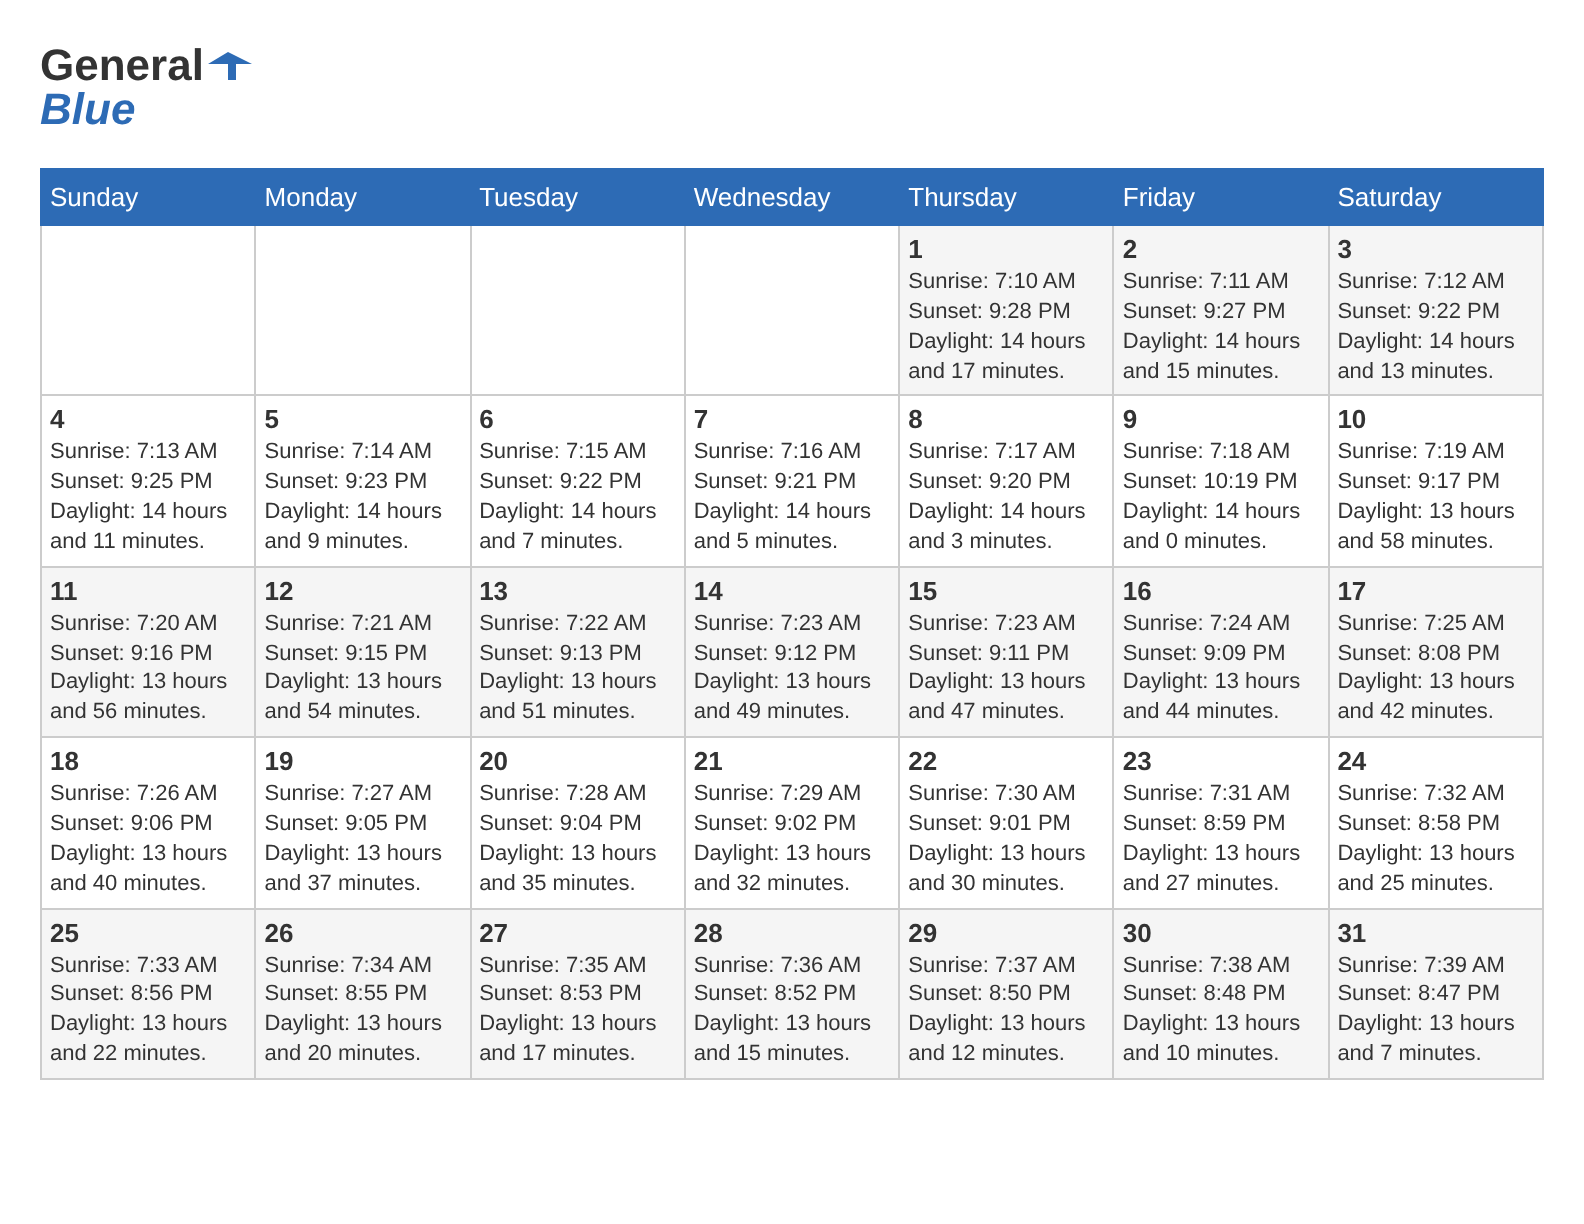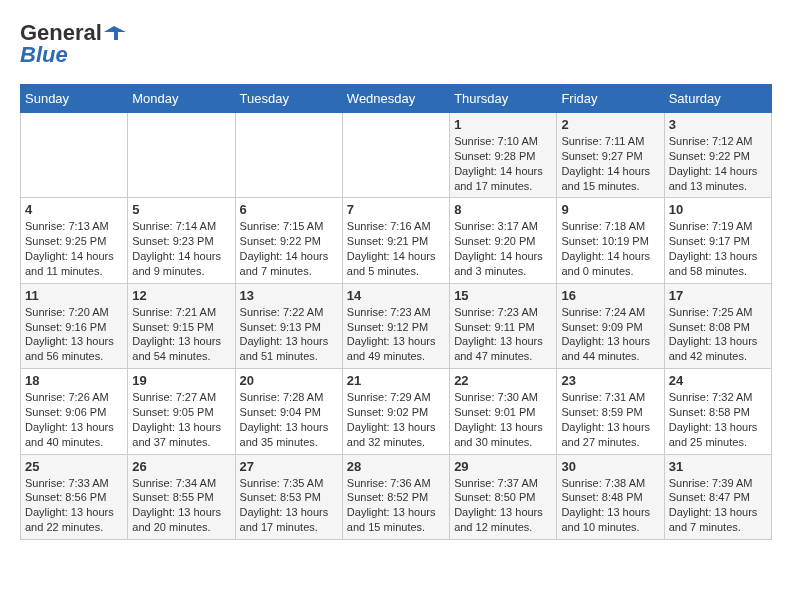--- a/index.html
+++ b/index.html
@@ -167,21 +167,21 @@
           <span class="day-number">7</span>
           <div class="cell-content">
             <div>Sunrise: 7:16 AM</div>
             <div>Sunset: 9:21 PM</div>
             <div>Daylight: 14 hours and 5 minutes.</div>
           </div>
         </td>
         <td>
           <span class="day-number">8</span>
           <div class="cell-content">
-            <div>Sunrise: 3:17 AM</div>
+            <div>Sunrise: 7:17 AM</div>
             <div>Sunset: 9:20 PM</div>
             <div>Daylight: 14 hours and 3 minutes.</div>
           </div>
         </td>
         <td>
           <span class="day-number">9</span>
           <div class="cell-content">
             <div>Sunrise: 7:18 AM</div>
             <div>Sunset: 10:19 PM</div>
             <div>Daylight: 14 hours and 0 minutes.</div>

